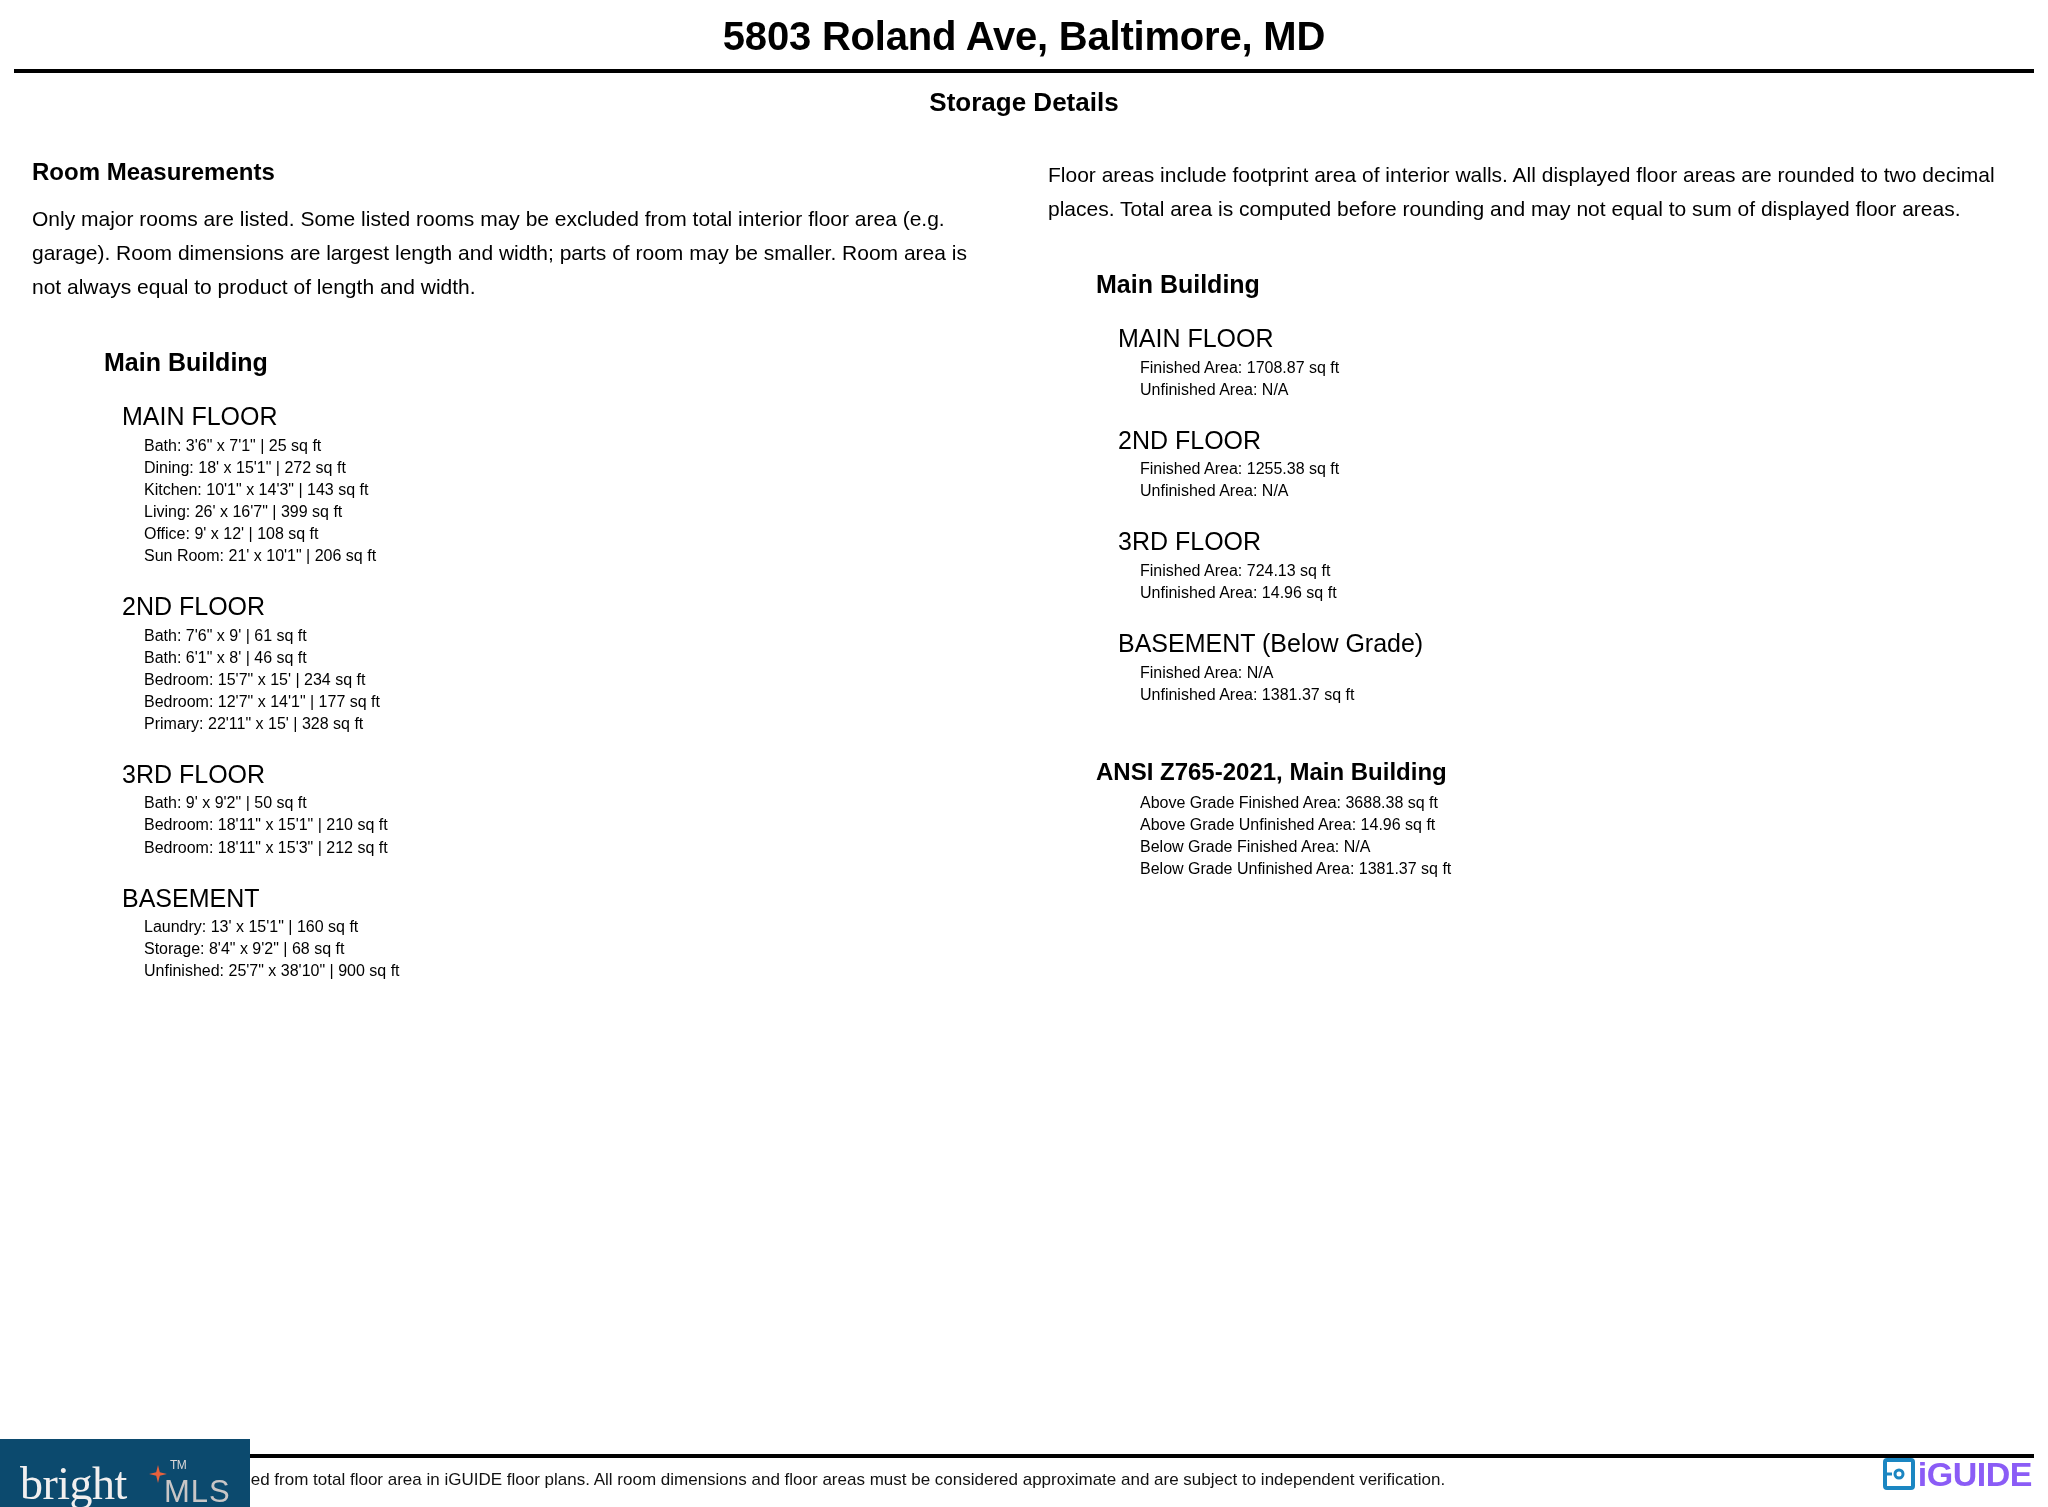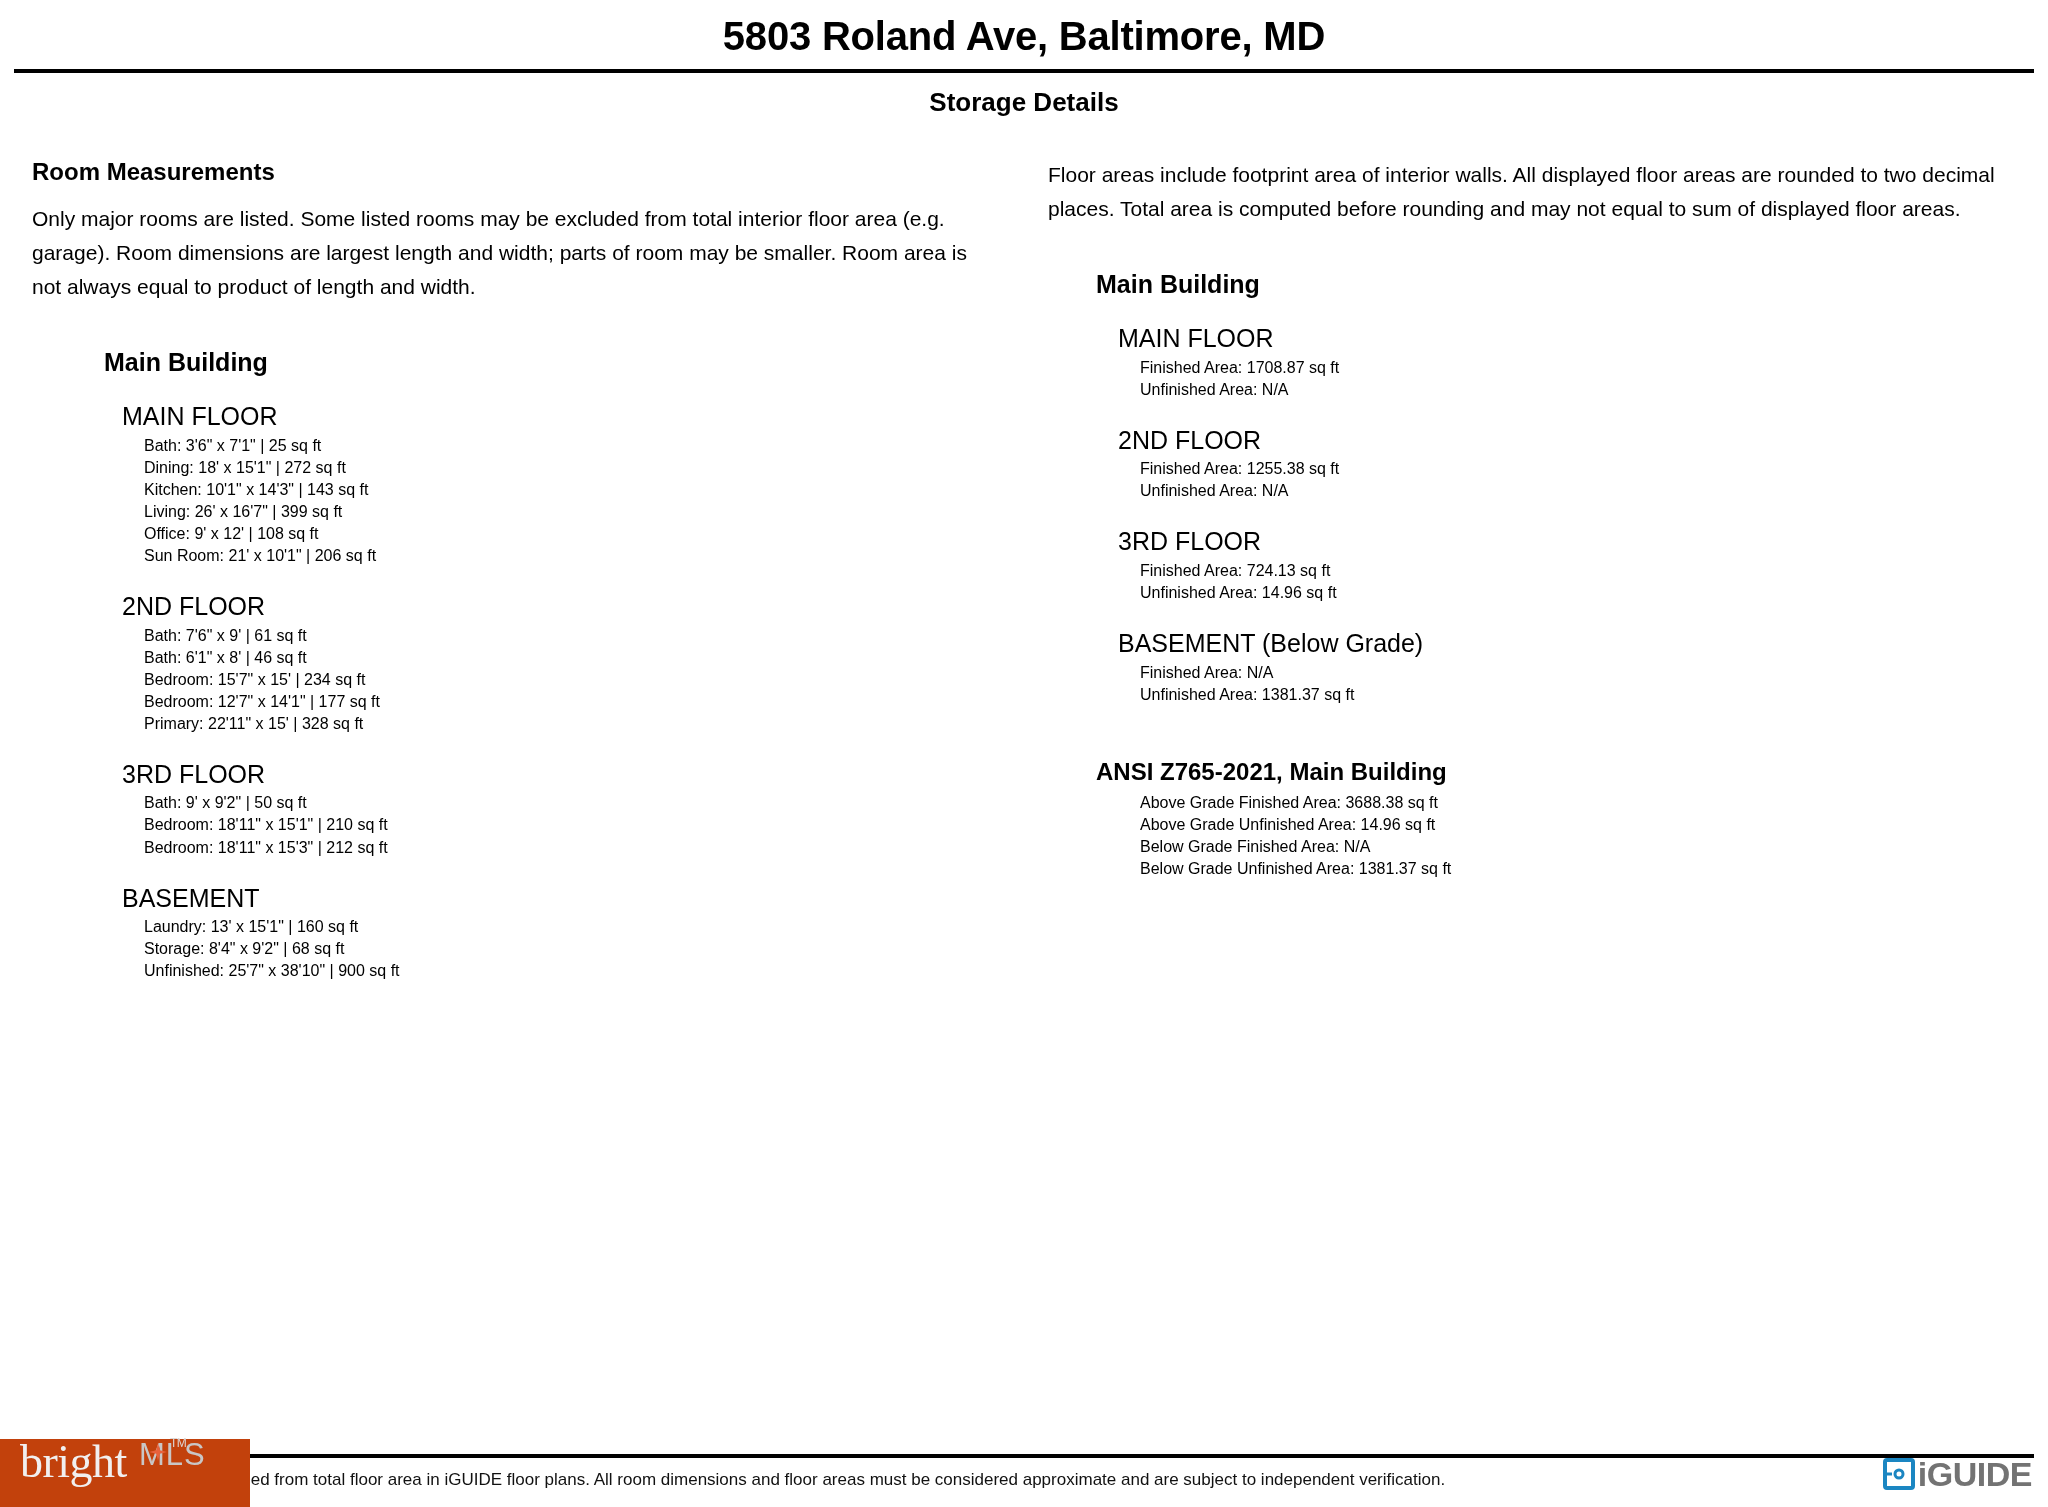--- a/index.html
+++ b/index.html
@@ -127,24 +127,25 @@
     color: #111;
     white-space: nowrap;
     overflow: hidden;
   }
   .bright-logo {
     position: absolute;
     left: 0;
     top: 0;
     width: 250px;
     height: 68px;
-    background: #c2410c;
+    background: #0c4a6e;
     display: flex;
-    align-items: flex-start;
+    align-items: flex-end;
     z-index: 5;
+    gap: 25px;
   }
   .bright-word {
     position: relative;
     font-family: "Liberation Serif", serif;
     font-size: 46px;
     color: #f1efef;
     margin-left: 20px;
     letter-spacing: -0.5px;
     line-height: 1;
   }
@@ -172,21 +173,21 @@
     margin-left: 12px;
     letter-spacing: 1px;
     line-height: 1;
   }
   .iguide-logo {
     position: absolute;
     right: 16px;
     top: 18px;
     display: flex;
     align-items: center;
-    color: #737373;
+    color: #8b5cf6;
   }
   .iguide-mark {
     width: 32px;
     height: 32px;
     border: 4px solid #1b86c2;
     border-radius: 4px;
     box-sizing: border-box;
     position: relative;
     margin-right: 3px;
   }

